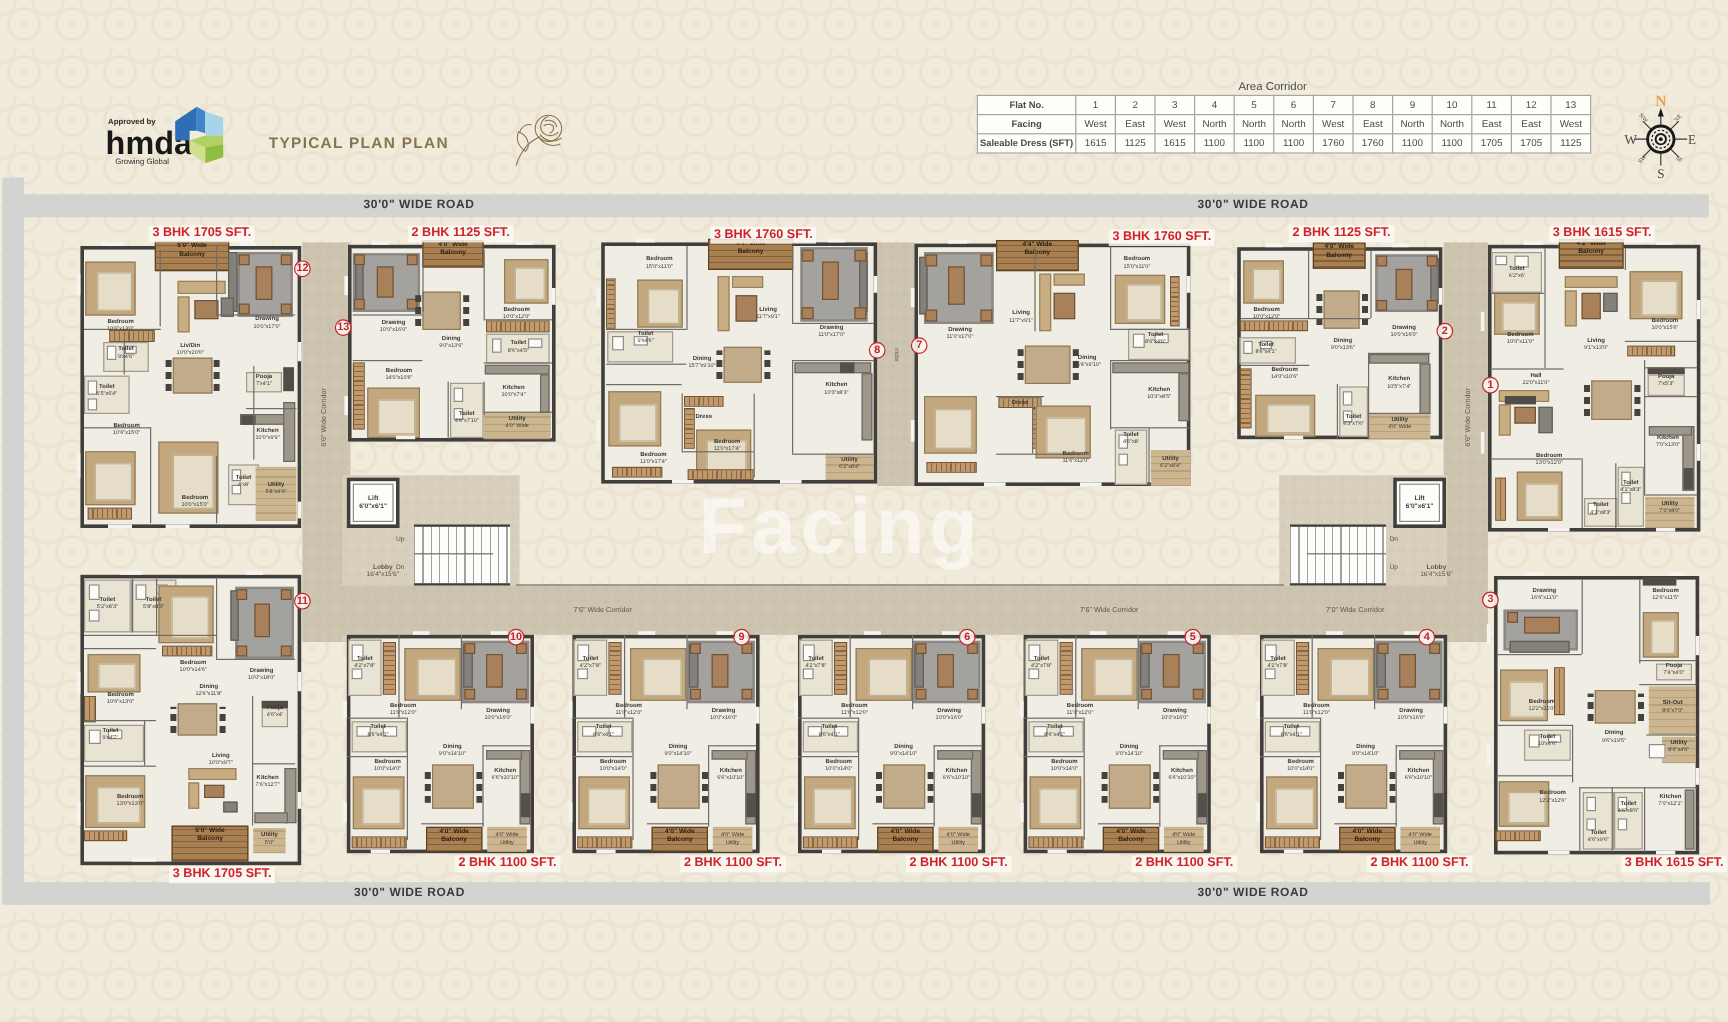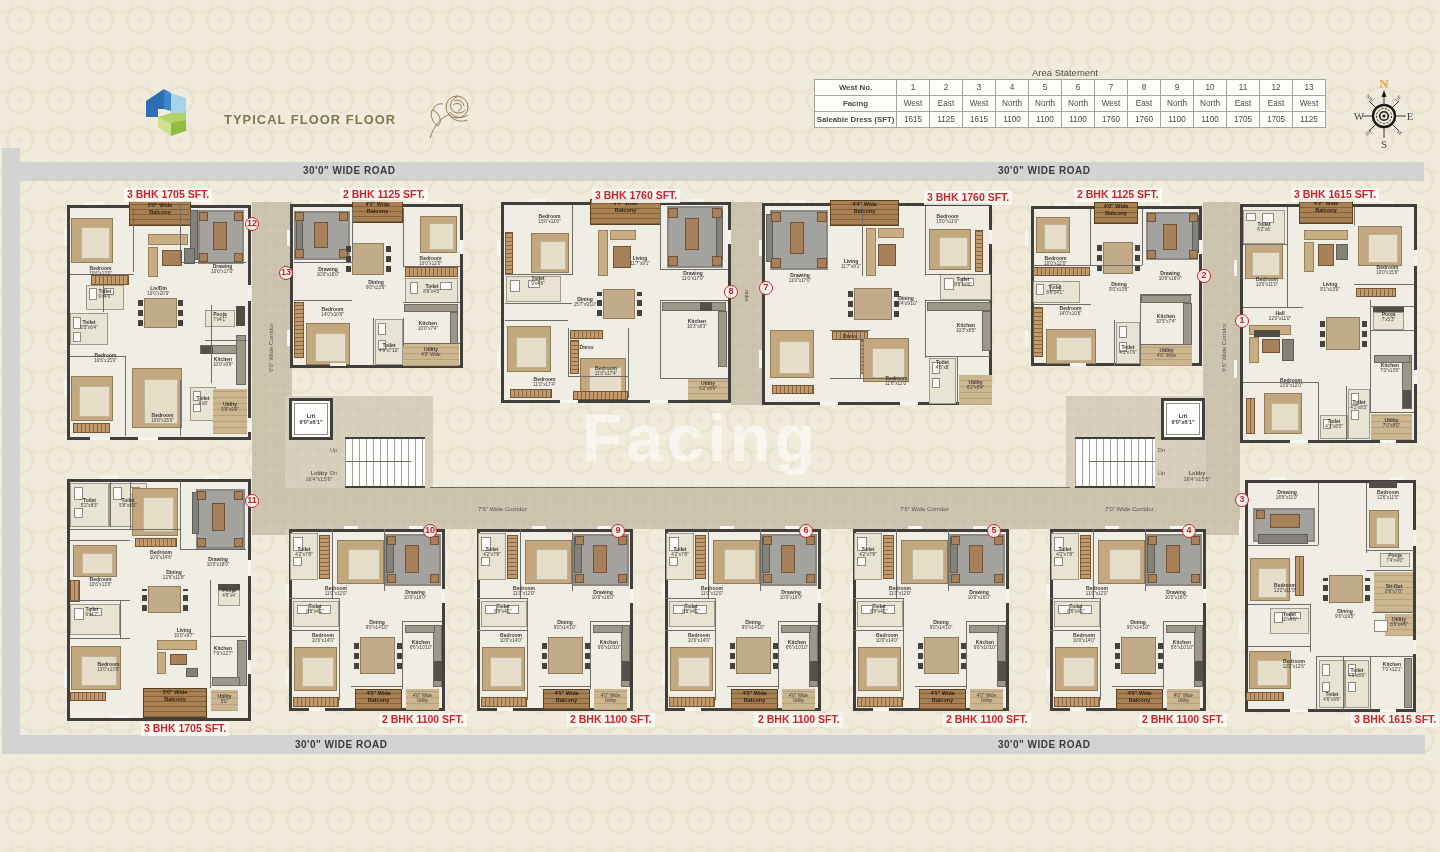--- a/index.html
+++ b/index.html
@@ -45,45 +45,50 @@
 .wm{position:absolute;color:rgba(255,255,255,.55);font-weight:bold;font-size:66px;letter-spacing:4px}
 </style></head><body>
 <div id="page">
 <div class="road" style="left:2px;top:148px;width:18px;height:606px;"></div>
 <div class="road" style="left:20px;top:162px;width:1404px;height:19px;"></div>
 <div class="road" style="left:18px;top:735px;width:1407px;height:19px;"></div>
 <div class="rt" style="left:303px;top:165px;width:90px;height:12px;">30'0" WIDE ROAD</div>
 <div class="rt" style="left:998px;top:165px;width:90px;height:12px;">30'0" WIDE ROAD</div>
 <div class="rt" style="left:295px;top:739px;width:90px;height:12px;">30'0" WIDE ROAD</div>
 <div class="rt" style="left:998px;top:739px;width:90px;height:12px;">30'0" WIDE ROAD</div>
+<div class="" style="left:88px;top:96px;width:110px;height:48px;">
+      <div style="position:absolute;left:2px;top:2px;font-size:6.5px;font-weight:bold;color:#2e2e2e">Approved by</div>
+      <div style="position:absolute;left:0px;top:8px;font-size:27px;font-weight:bold;color:#181818;letter-spacing:0px;font-family:'Liberation Sans',sans-serif">hmda</div>
+      <div style="position:absolute;left:8px;top:36px;font-size:6.5px;color:#2e2e2e">Growing Global</div>
+    </div>
 <svg style="position:absolute;left:144px;top:87px" width="46" height="50" viewBox="0 0 46 50">
       <polygon points="2,14 20,2 20,22 14,22 14,30 2,30" fill="#2e6eb5"></polygon>
       <polygon points="20,2 27,6 27,24 20,22" fill="#3f86c9"></polygon>
       <polygon points="27,6 42,11 42,26 27,26" fill="#a8d4ea"></polygon>
       <polygon points="14,30 27,26 42,26 42,33 27,36 14,38" fill="#b0d168"></polygon>
       <polygon points="27,36 42,33 42,44 27,49" fill="#8fbe3f"></polygon>
       <polygon points="14,30 27,36 27,49 14,40" fill="#cfe18e"></polygon>
     </svg>
-<div class="" style="left:224px;top:110px;width:230px;height:16px;"><span style="font-size:12.8px;letter-spacing:1.1px;color:#84754e;font-weight:bold">TYPICAL FLOOR FLOOR</span></div>
+<div class="" style="left:224px;top:110px;width:230px;height:16px;"><span style="font-size:12.8px;letter-spacing:1.1px;color:#84754e;font-weight:bold">TYPICAL PLAN PLAN</span></div>
 <svg style="position:absolute;left:424px;top:92px" width="52" height="48" viewBox="0 0 52 48" fill="none" stroke="#8a714a" stroke-width="0.9">
 <path d="M6 46 C10 34 16 26 26 22"></path>
 <path d="M14 34 C8 30 6 24 8 18 C14 20 17 25 16 31 Z"></path>
 <path d="M9 18 C11 13 15 11 19 12"></path>
 <circle cx="33" cy="15" r="11"></circle>
 <path d="M33 5 C27 7 25 13 28 18 C31 22 38 22 41 18"></path>
 <path d="M30 9 C34 7 39 9 40 14"></path>
 <path d="M29 13 C31 11 35 11 37 13 C38 15 37 18 34 19"></path>
 <path d="M26 20 C30 26 38 27 44 23"></path>
 <path d="M25 22 C28 28 36 31 43 28"></path>
 </svg>
-<div class="" style="left:1032px;top:62px;width:80px;height:12px;"><span style="font-size:9.5px;color:#4a4a48">Area Statement</span></div>
+<div class="" style="left:1032px;top:62px;width:80px;height:12px;"><span style="font-size:9.5px;color:#4a4a48">Area Corridor</span></div>
 <table class="area" style="left:814px;top:79px">
       <tbody>
         <tr>
-          <td class="rh">West No.</td>
+          <td class="rh">Flat No.</td>
           <td>1</td>
           <td>2</td>
           <td>3</td>
           <td>4</td>
           <td>5</td>
           <td>6</td>
           <td>7</td>
           <td>8</td>
           <td>9</td>
           <td>10</td>

